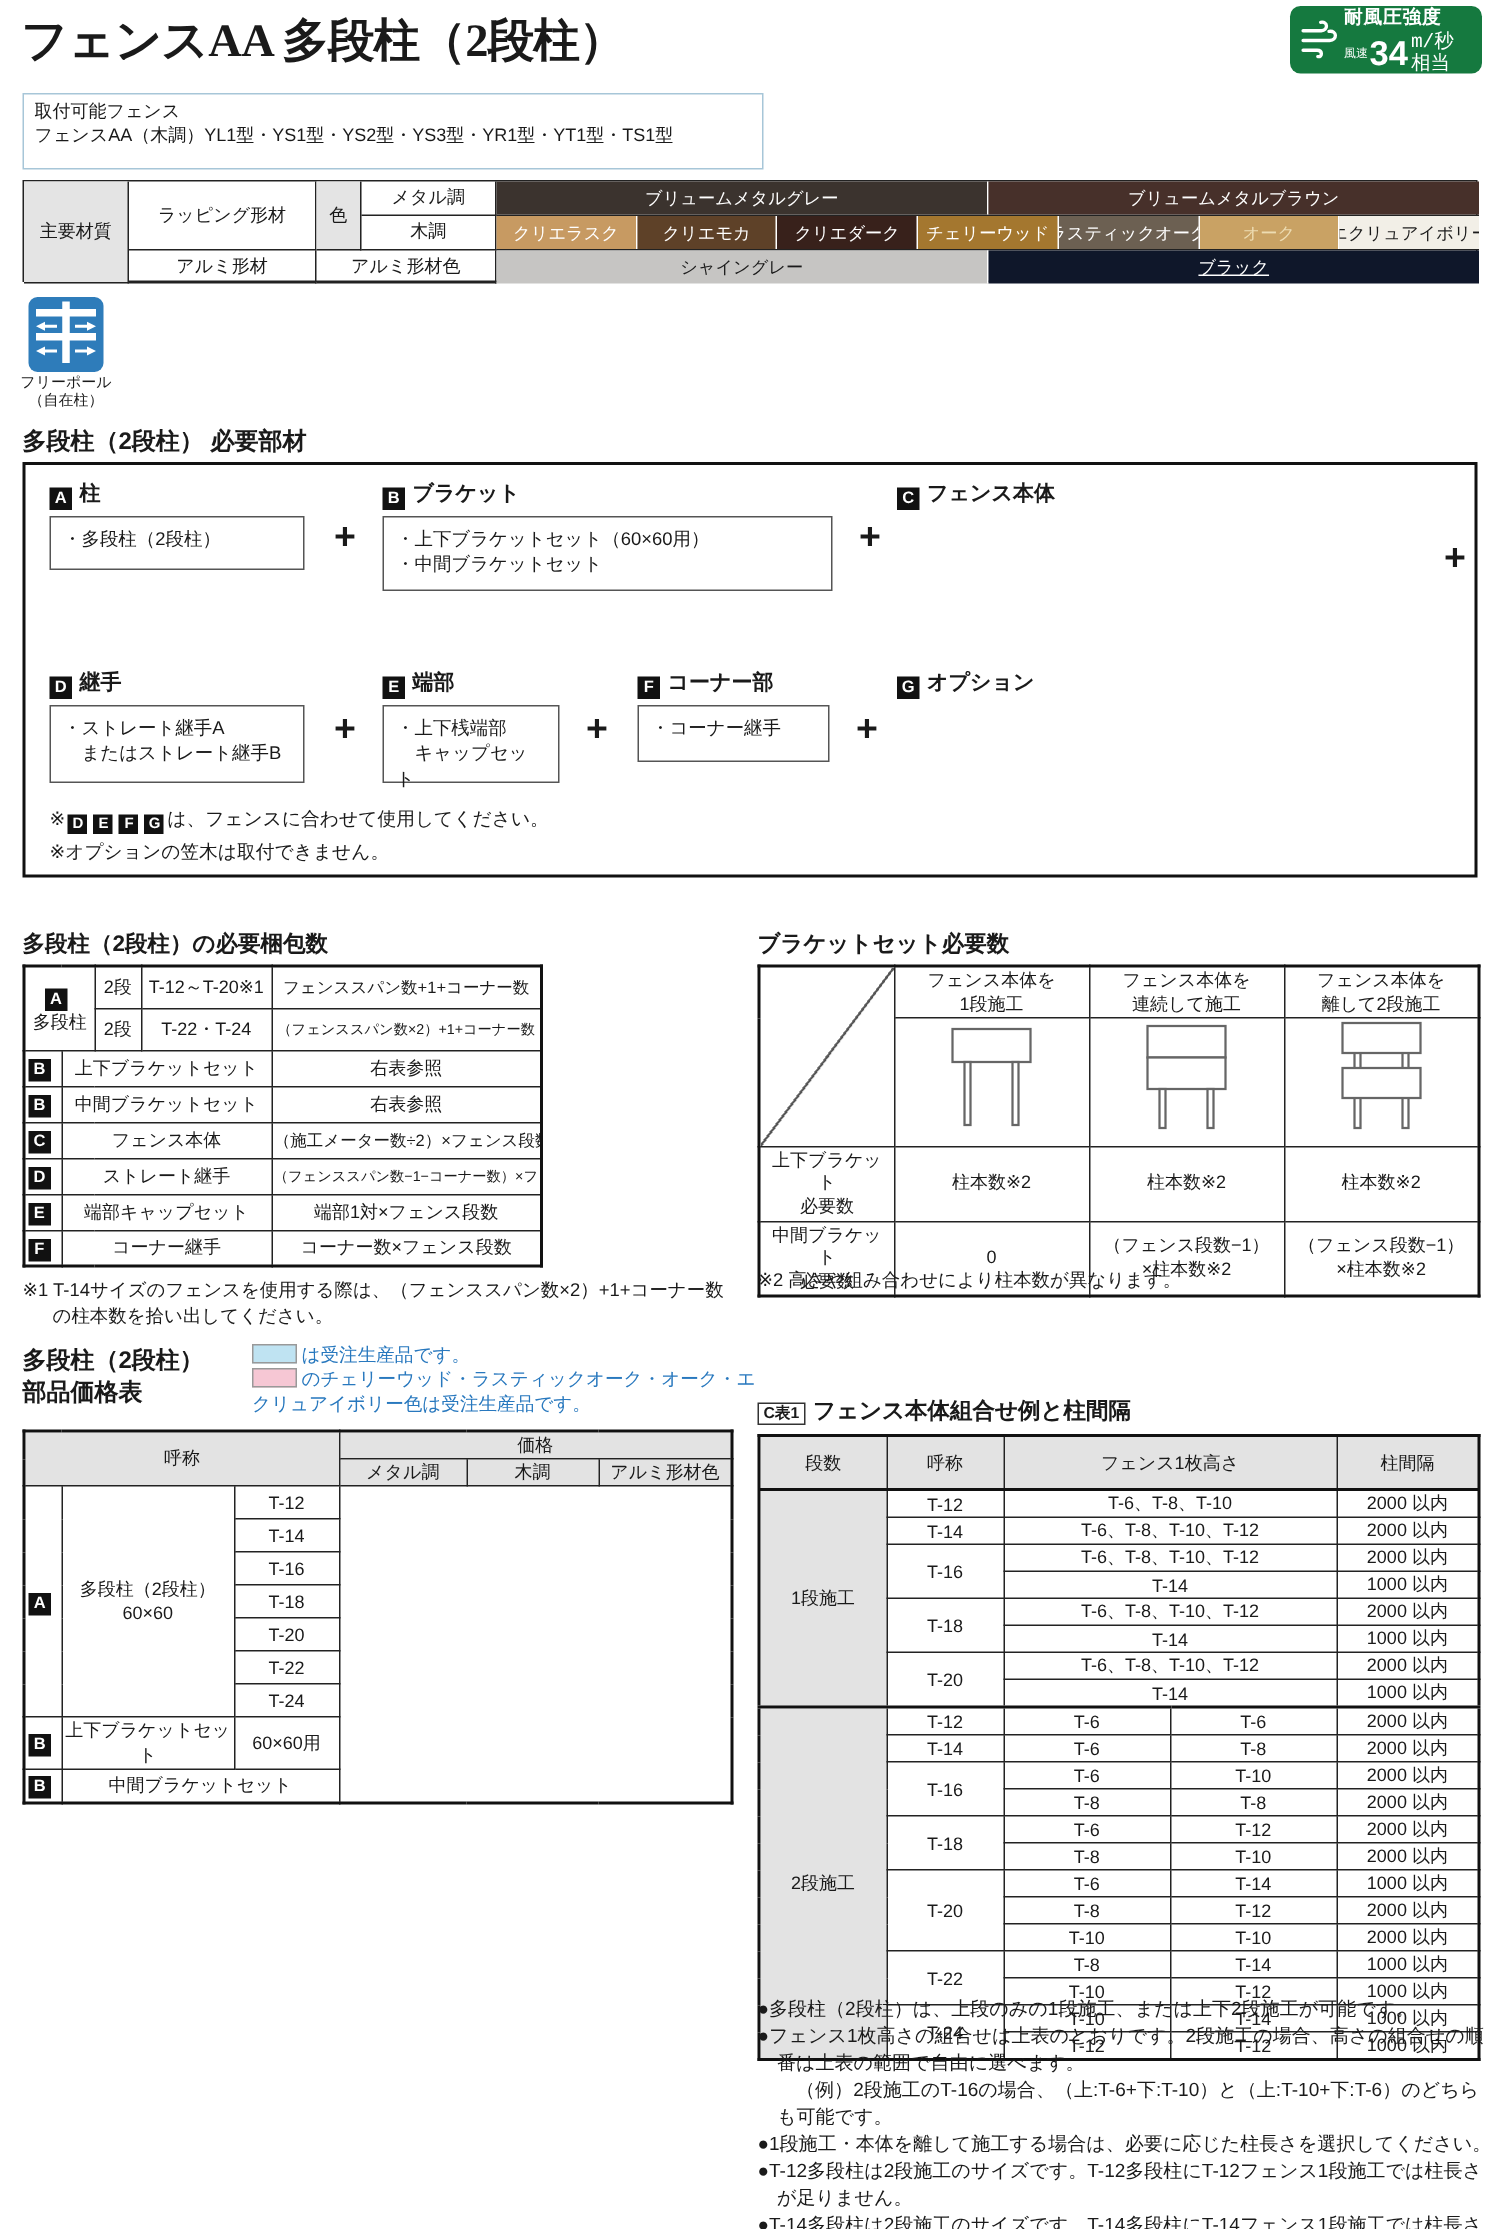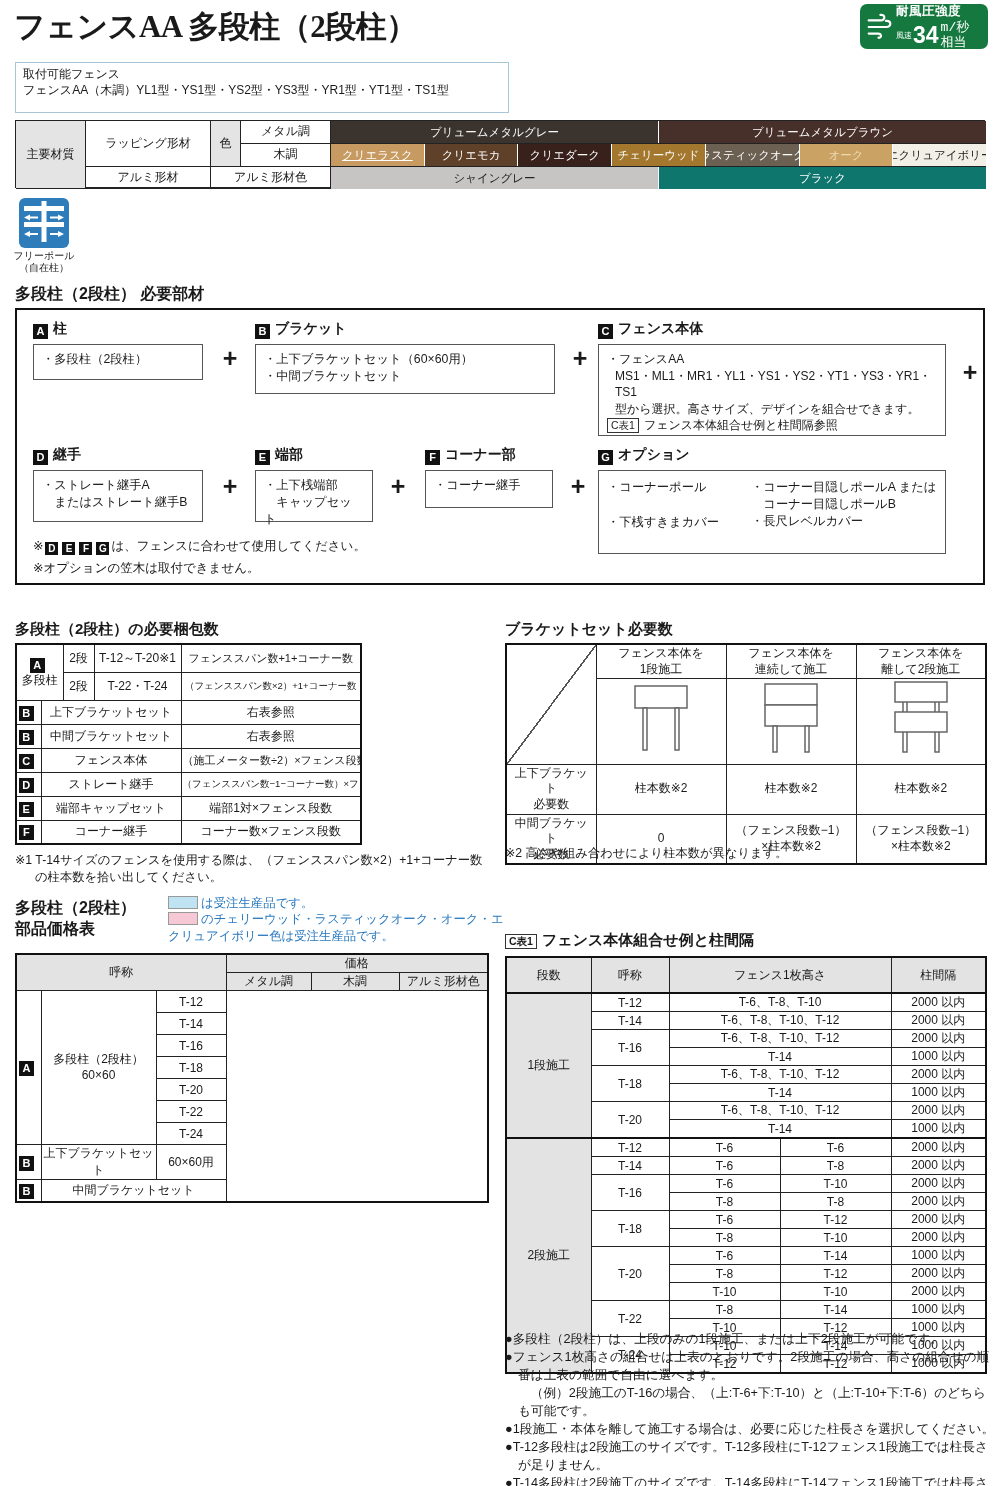--- a/index.html
+++ b/index.html
@@ -135,31 +135,31 @@
     <div class="cell m-alumi">アルミ形材</div>
     <div class="cell m-color">色</div>
     <div class="cell m-metal">メタル調</div>
     <div class="cell m-wood">木調</div>
     <div class="cell m-alcolor">アルミ形材色</div>
     <div class="m-sw m-sw1">
         <div class="swatch" style="background: rgb(59, 51, 46); color: rgb(255, 255, 255);">ブリュームメタルグレー</div>
         <div class="swatch" style="background: rgb(71, 48, 42); color: rgb(255, 255, 255);">ブリュームメタルブラウン</div>
       </div>
     <div class="m-sw m-sw2">
-        <div class="swatch" style="background: rgb(199, 154, 98); color: rgb(255, 255, 255); text-decoration: underline;">クリエラスク</div>
+        <div class="swatch" style="background: rgb(199, 154, 98); color: rgb(255, 255, 255);">クリエラスク</div>
         <div class="swatch" style="background: rgb(94, 65, 40); color: rgb(255, 255, 255);">クリエモカ</div>
         <div class="swatch" style="background: rgb(56, 33, 27); color: rgb(255, 255, 255);">クリエダーク</div>
         <div class="swatch" style="background: rgb(164, 119, 47); color: rgb(255, 255, 255);">チェリーウッド</div>
         <div class="swatch" style="background: rgb(108, 96, 82); color: rgb(255, 255, 255);">ラスティックオーク</div>
         <div class="swatch" style="background: rgb(201, 162, 100); color: rgb(237, 220, 178);">オーク</div>
         <div class="swatch" style="background: rgb(242, 239, 231); color: rgb(26, 26, 26);">エクリュアイボリー</div>
       </div>
     <div class="m-sw m-sw3">
         <div class="swatch" style="background: rgb(198, 197, 195); color: rgb(26, 26, 26);">シャイングレー</div>
-        <div class="swatch" style="background: #0f766e; color: rgb(255, 255, 255);">ブラック</div>
+        <div class="swatch" style="background: #0f172a; color: rgb(255, 255, 255); text-decoration: underline;">ブラック</div>
       </div>
   </div>
 
   <div class="abs fp">
     <svg class="fp-icon" viewBox="0 0 50 50">
       <rect x="22.5" y="3" width="5" height="41" fill="#fff"></rect>
       <rect x="5" y="8" width="40" height="5" fill="#fff"></rect>
       <rect x="5" y="24" width="40" height="5" fill="#fff"></rect>
       <g fill="#fff">
         <polygon points="5,19.5 11,16.5 11,22.5"></polygon>
@@ -188,26 +188,20 @@
     <div class="plus" style="left:196px;top:34px;">+</div>
 
     <div class="sec-h" style="left:238px;top:10px;"><span class="mk">B</span><span>ブラケット</span></div>
     <div class="ibox" style="left:238px;top:34px;width:300px;height:50px;">
       <div>・上下ブラケットセット（60×60用）</div>
       <div>・中間ブラケットセット</div>
     </div>
     <div class="plus" style="left:546px;top:34px;">+</div>
 
     <div class="sec-h" style="left:581px;top:10px;"><span class="mk">C</span><span>フェンス本体</span></div>
-    <div class="ibox" style="left:581px;top:34px;width:348px;height:92px;font-size:12px;">
-      <div>・フェンスAA</div>
-      <div class="ind">MS1・ML1・MR1・YL1・YS1・YS2・YT1・YS3・YR1・TS1</div>
-      <div class="ind">型から選択。高さサイズ、デザインを組合せできます。</div>
-      <div><span class="tag">C表1</span><span>フェンス本体組合せ例と柱間隔参照</span></div>
-    </div>
     <div class="plus" style="left:936px;top:48px;">+</div>
 
     <div class="sec-h" style="left:16px;top:136px;"><span class="mk">D</span><span>継手</span></div>
     <div class="ibox" style="left:16px;top:160px;width:170px;height:52px;">
       <div>・ストレート継手A</div>
       <div>　またはストレート継手B</div>
     </div>
     <div class="plus" style="left:196px;top:162px;">+</div>
 
     <div class="sec-h" style="left:238px;top:136px;"><span class="mk">E</span><span>端部</span></div>
@@ -217,31 +211,20 @@
     </div>
     <div class="plus" style="left:364px;top:162px;">+</div>
 
     <div class="sec-h" style="left:408px;top:136px;"><span class="mk">F</span><span>コーナー部</span></div>
     <div class="ibox" style="left:408px;top:160px;width:128px;height:38px;">
       <div>・コーナー継手</div>
     </div>
     <div class="plus" style="left:544px;top:162px;">+</div>
 
     <div class="sec-h" style="left:581px;top:136px;"><span class="mk">G</span><span>オプション</span></div>
-    <div class="ibox" style="left:581px;top:160px;width:348px;height:84px;">
-      <div style="position:absolute;left:8px;top:8px;">
-        <div style="margin-bottom:18px;">・コーナーポール</div>
-        <div>・下桟すきまカバー</div>
-      </div>
-      <div style="position:absolute;left:152px;top:8px;">
-        <div>・コーナー目隠しポールA または</div>
-        <div>　コーナー目隠しポールB</div>
-        <div>・長尺レベルカバー</div>
-      </div>
-    </div>
 
     <div class="pnote" style="left:16px;top:228px;"><span>※</span><span><span class="mk mk-sm">D</span><span class="mk mk-sm">E</span><span class="mk mk-sm">F</span><span class="mk mk-sm">G</span></span><span>は、フェンスに合わせて使用してください。</span></div>
     <div class="pnote" style="left:16px;top:250px;">※オプションの笠木は取付できません。</div>
   </div>
 
   <div class="abs theading" style="left:15px;top:620px;">多段柱（2段柱）の必要梱包数</div>
   <table class="abs packing">
     <colgroup>
         <col style="width:25px">
         <col style="width:22px">

